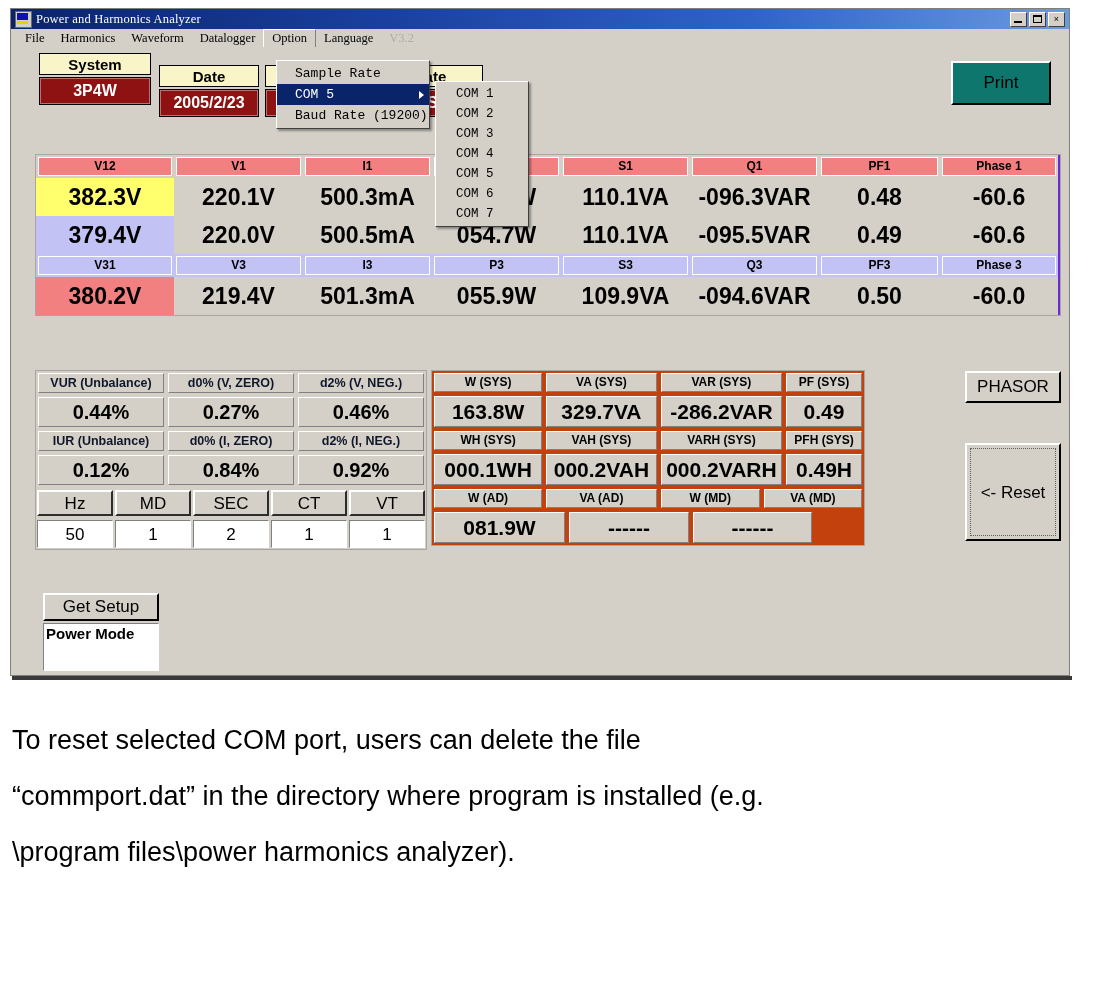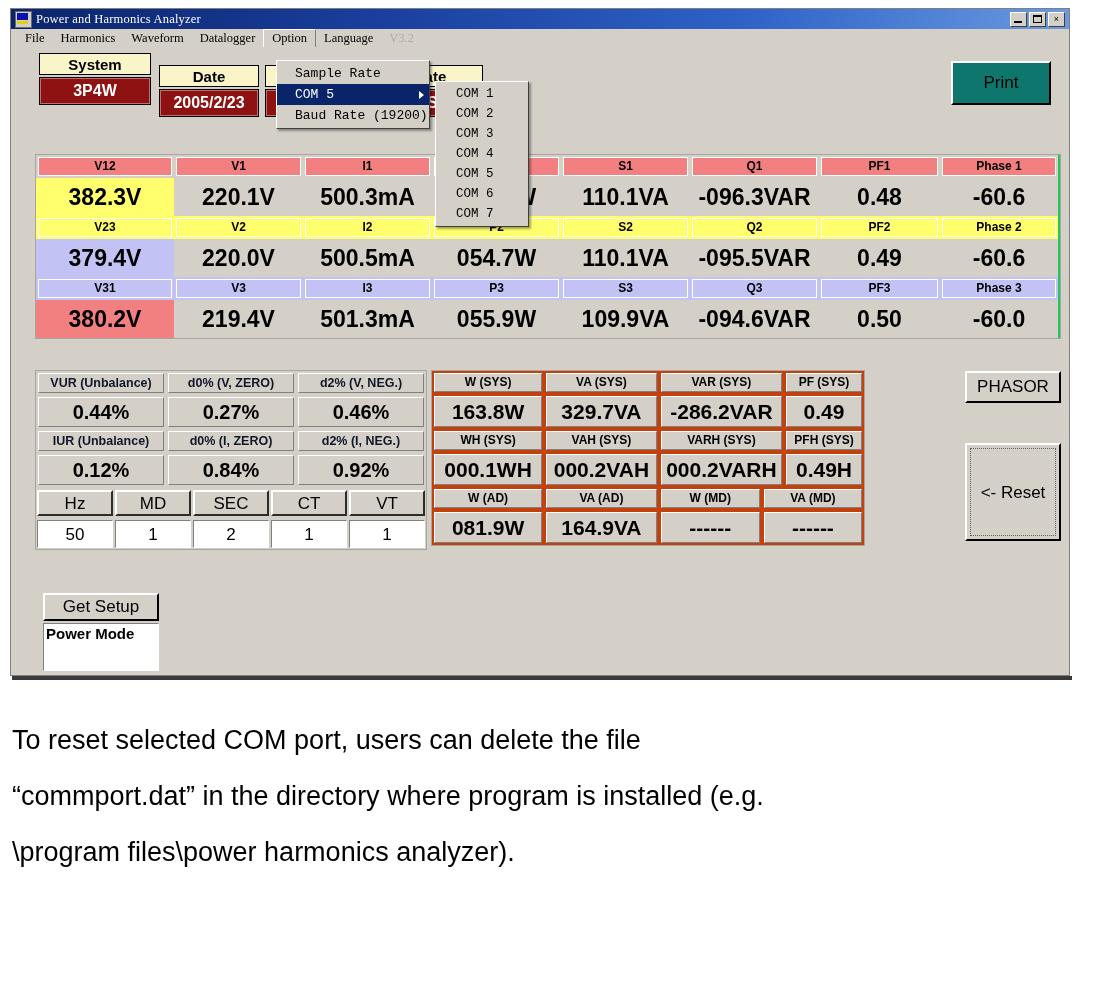--- a/index.html
+++ b/index.html
@@ -128,21 +128,21 @@
     background: #0f766e;
     border: 2px outset #ffffff;
     border-right-color:#404040; border-bottom-color:#404040;
     font-size: 17px; text-align: center; line-height: 40px; color:#000;
     box-sizing: border-box;
   }
 
   
   .mtable {
     position: absolute; left: 18px; top: 101px; width: 1026px;
-    background: #22c55e;
+    background: #6d28d9;
     border: 1px solid #a9a5a0;
     box-sizing: border-box;
   }
   .mrow { display: flex; }
   .mcell { box-sizing: border-box; position: relative; }
   .hdr {
     height: 19px; line-height: 17px; text-align: center;
     font-size: 12px; font-weight: bold; color: #000;
     border: 1px solid #ffffff;
     box-sizing: border-box;
@@ -354,46 +354,20 @@
           <div class="mcell col0 val c-yellow">382.3V</div>
           <div class="mcell col1 val c-grey">220.1V</div>
           <div class="mcell col2 val c-grey">500.3mA</div>
           <div class="mcell col3 val c-grey">053.2W</div>
           <div class="mcell col4 val c-grey">110.1VA</div>
           <div class="mcell col5 val c-grey">-096.3VAR</div>
           <div class="mcell col6 val c-grey">0.48</div>
           <div class="mcell col7 val c-grey">-60.6</div>
         </div>
 
-        <div class="mrow">
-          <div class="mcell col0 hdr-wrap c-yellow">
-              <div class="hdr c-yellow">V23</div>
-            </div>
-          <div class="mcell col1 hdr-wrap c-yellow">
-              <div class="hdr c-yellow">V2</div>
-            </div>
-          <div class="mcell col2 hdr-wrap c-yellow">
-              <div class="hdr c-yellow">I2</div>
-            </div>
-          <div class="mcell col3 hdr-wrap c-yellow">
-              <div class="hdr c-yellow">P2</div>
-            </div>
-          <div class="mcell col4 hdr-wrap c-yellow">
-              <div class="hdr c-yellow">S2</div>
-            </div>
-          <div class="mcell col5 hdr-wrap c-yellow">
-              <div class="hdr c-yellow">Q2</div>
-            </div>
-          <div class="mcell col6 hdr-wrap c-yellow">
-              <div class="hdr c-yellow">PF2</div>
-            </div>
-          <div class="mcell col7 hdr-wrap c-yellow">
-              <div class="hdr c-yellow">Phase 2</div>
-            </div>
-        </div>
 
         <div class="mrow">
           <div class="mcell col0 val c-blue">379.4V</div>
           <div class="mcell col1 val c-grey">220.0V</div>
           <div class="mcell col2 val c-grey">500.5mA</div>
           <div class="mcell col3 val c-grey">054.7W</div>
           <div class="mcell col4 val c-grey">110.1VA</div>
           <div class="mcell col5 val c-grey">-095.5VAR</div>
           <div class="mcell col6 val c-grey">0.49</div>
           <div class="mcell col7 val c-grey">-60.6</div>
@@ -588,23 +562,20 @@
               <div class="sys-hdr">W (MD)</div>
             </div>
           <div class="syscell ac4">
               <div class="sys-hdr">VA (MD)</div>
             </div>
         </div>
         <div class="sysrow">
           <div class="syscell ac1">
               <div class="sys-val">081.9W</div>
             </div>
-          <div class="syscell ac2">
-              <div class="sys-val">164.9VA</div>
-            </div>
           <div class="syscell ac3">
               <div class="sys-val">------</div>
             </div>
           <div class="syscell ac4">
               <div class="sys-val">------</div>
             </div>
         </div>
       </div>
 
       <div class="phasor-btn">PHASOR</div>

